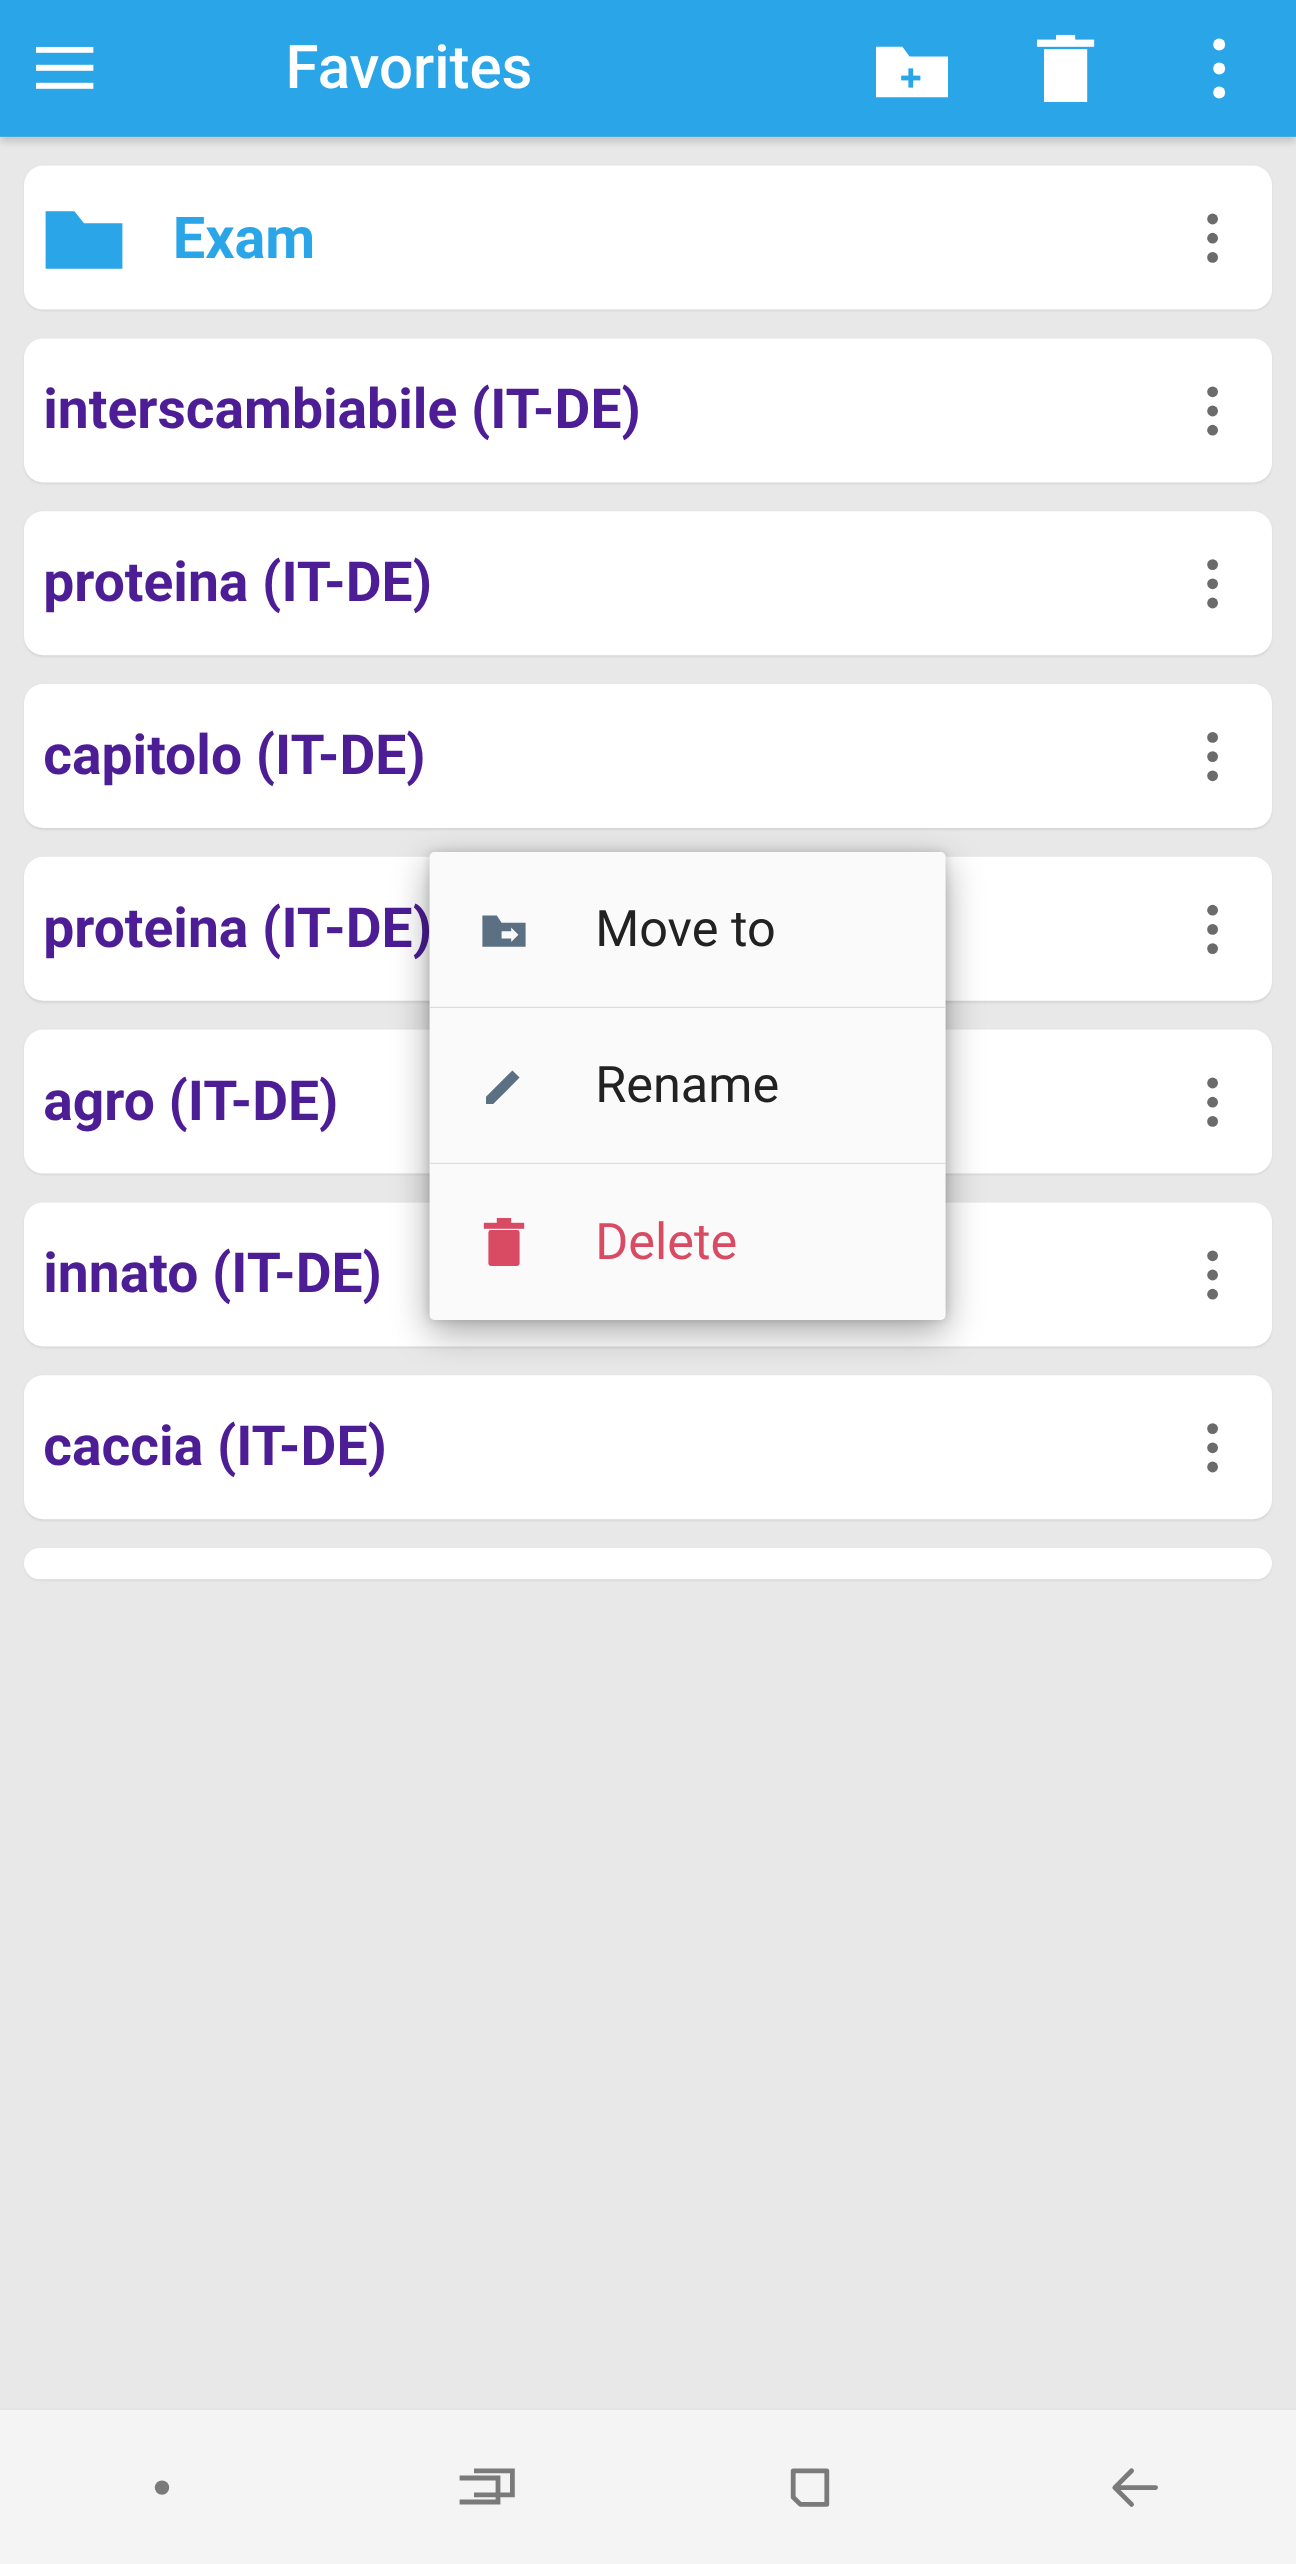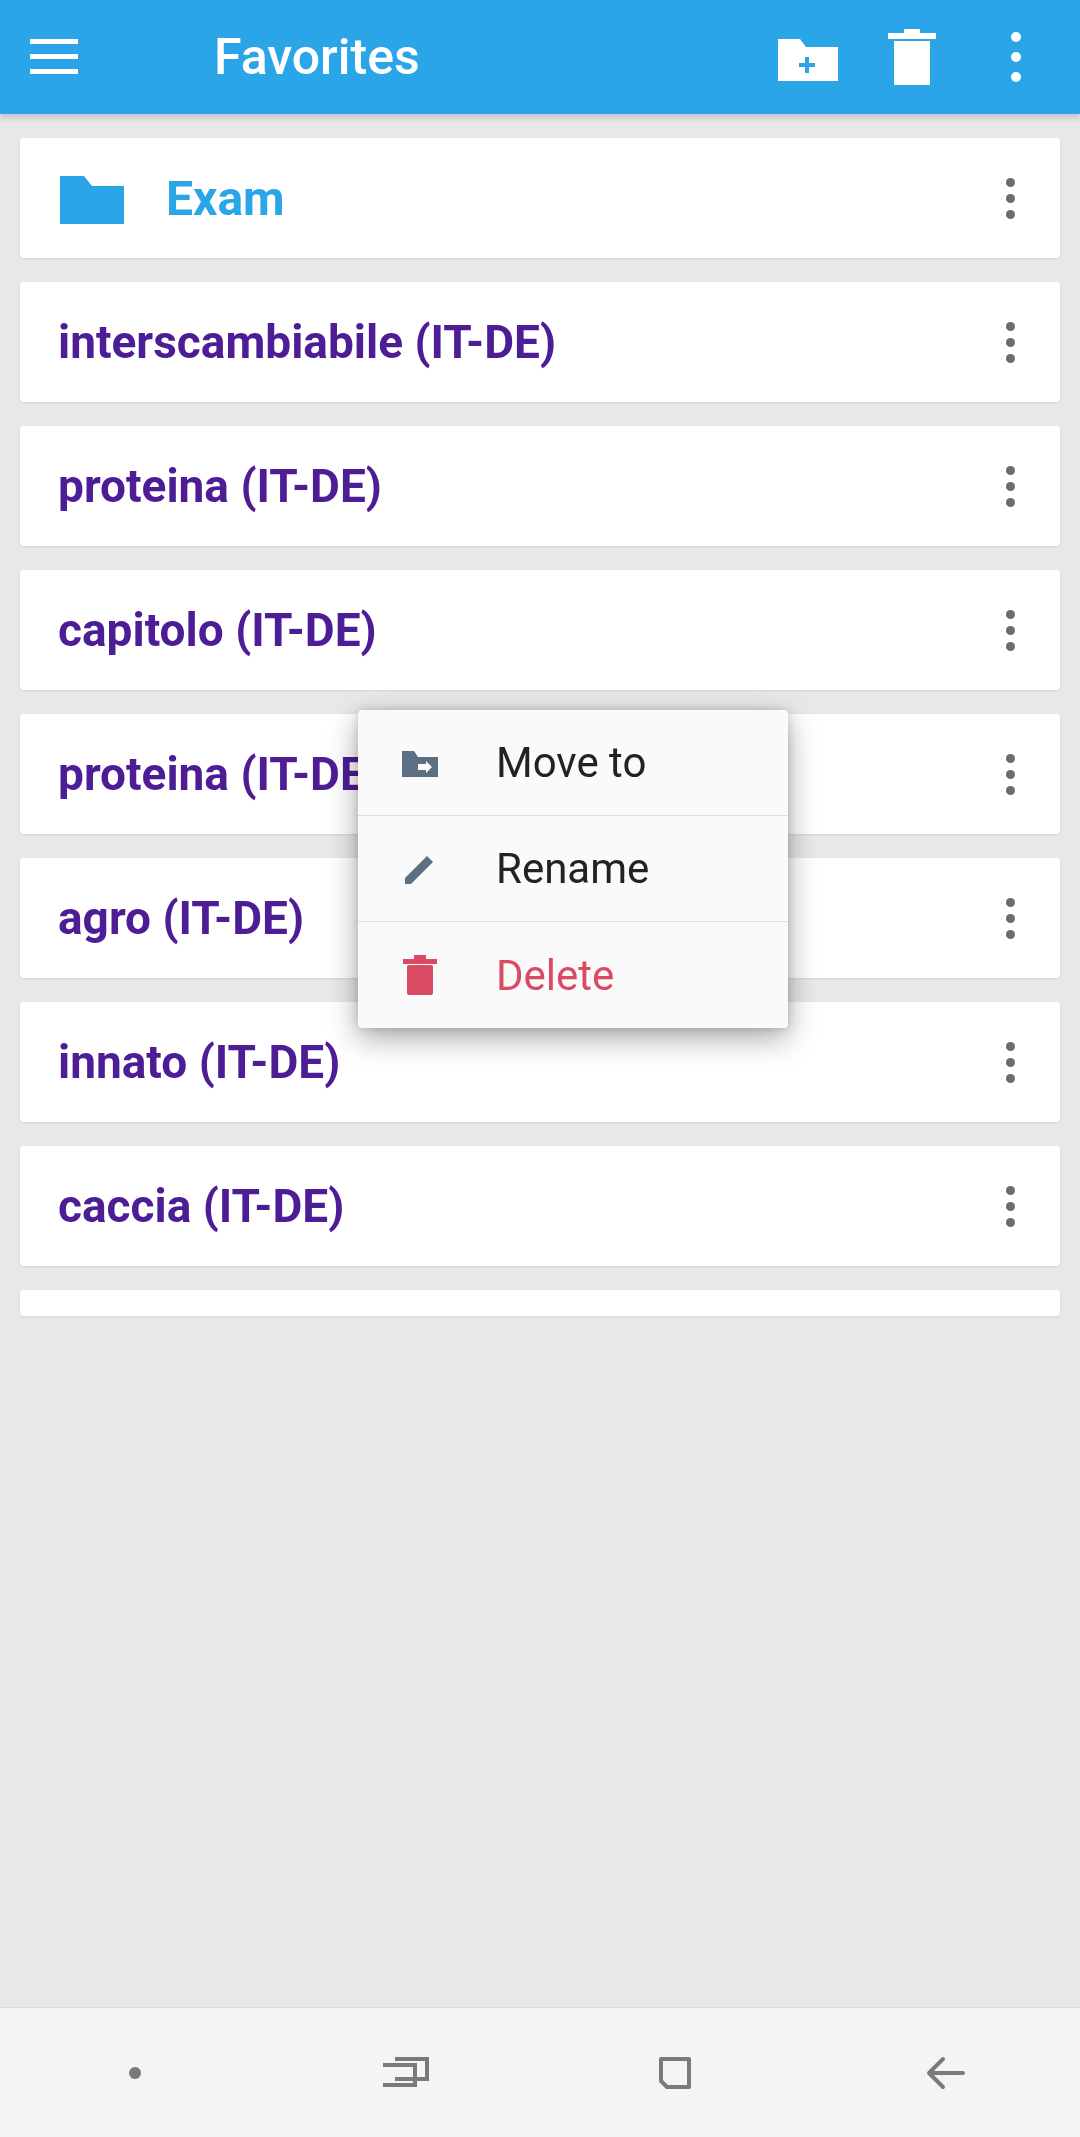--- a/index.html
+++ b/index.html
@@ -6,38 +6,39 @@
   html, body { width: 1080px; height: 2137px; font-family: Roboto, Arial, sans-serif; background: #e8e8e8; overflow: hidden; }
 
   .appbar {
     width: 100%;
     height: 114px;
     background: #29a5e8;
     display: flex;
     align-items: center;
     padding: 0 24px;
     box-shadow: 0 4px 6px rgba(0,0,0,0.15);
+    gap: 24px;
   }
   .appbar .menu-btn { width: 60px; height: 60px; display:flex; align-items:center; justify-content:center; }
   .appbar .title { flex: 0 0 auto; margin-left: 130px; color: #fff; font-size: 50px; font-weight: 500; }
   .appbar .spacer { flex: 1; }
   .appbar .action { width: 80px; height: 80px; display:flex; align-items:center; justify-content:center; margin-left: 24px; }
 
   .content {
     padding: 24px 20px;
   }
 
   .card {
     background: #fff;
-    border-radius: 4px;
+    border-radius: 16px;
     margin-bottom: 24px;
     height: 120px;
     display: flex;
     align-items: center;
-    padding: 0 30px 0 38px;
+    padding: 0 30px 0 16px;
     box-shadow: 0 1px 2px rgba(0,0,0,0.08);
     position: relative;
   }
   .card.last-peek { height: 26px; margin-bottom:0; }
   .folder-icon { width: 68px; height: 56px; margin-right: 40px; }
   .folder-label { color: #29a5e8; font-size: 48px; font-weight: 700; }
   .word-label { color: #4c1d95; font-size: 46px; font-weight: 700; }
   .row-menu { margin-left: auto; width: 40px; height: 60px; display:flex; align-items:center; justify-content:center; }
 
   .dots { display:flex; flex-direction:column; gap:7px; }
@@ -47,21 +48,21 @@
     position: absolute;
     left: 358px;
     top: 710px;
     width: 430px;
     background: #fafafa;
     border-radius: 4px;
     box-shadow: 0 10px 30px rgba(0,0,0,0.35), 0 0 8px rgba(0,0,0,0.15);
     z-index: 50;
   }
   .popup-item {
-    height: 106px;
+    height: 130px;
     display: flex;
     align-items: center;
     padding: 0 40px;
     border-bottom: 1px solid #ddd;
   }
   .popup-item:last-child { border-bottom: none; text-align: center; }
   .popup-icon { width: 44px; height: 44px; margin-right: 54px; display:flex; align-items:center; justify-content:center; }
   .popup-label { font-size: 42px; color: #222; }
   .popup-label.danger { color: #d94a63; }
 

